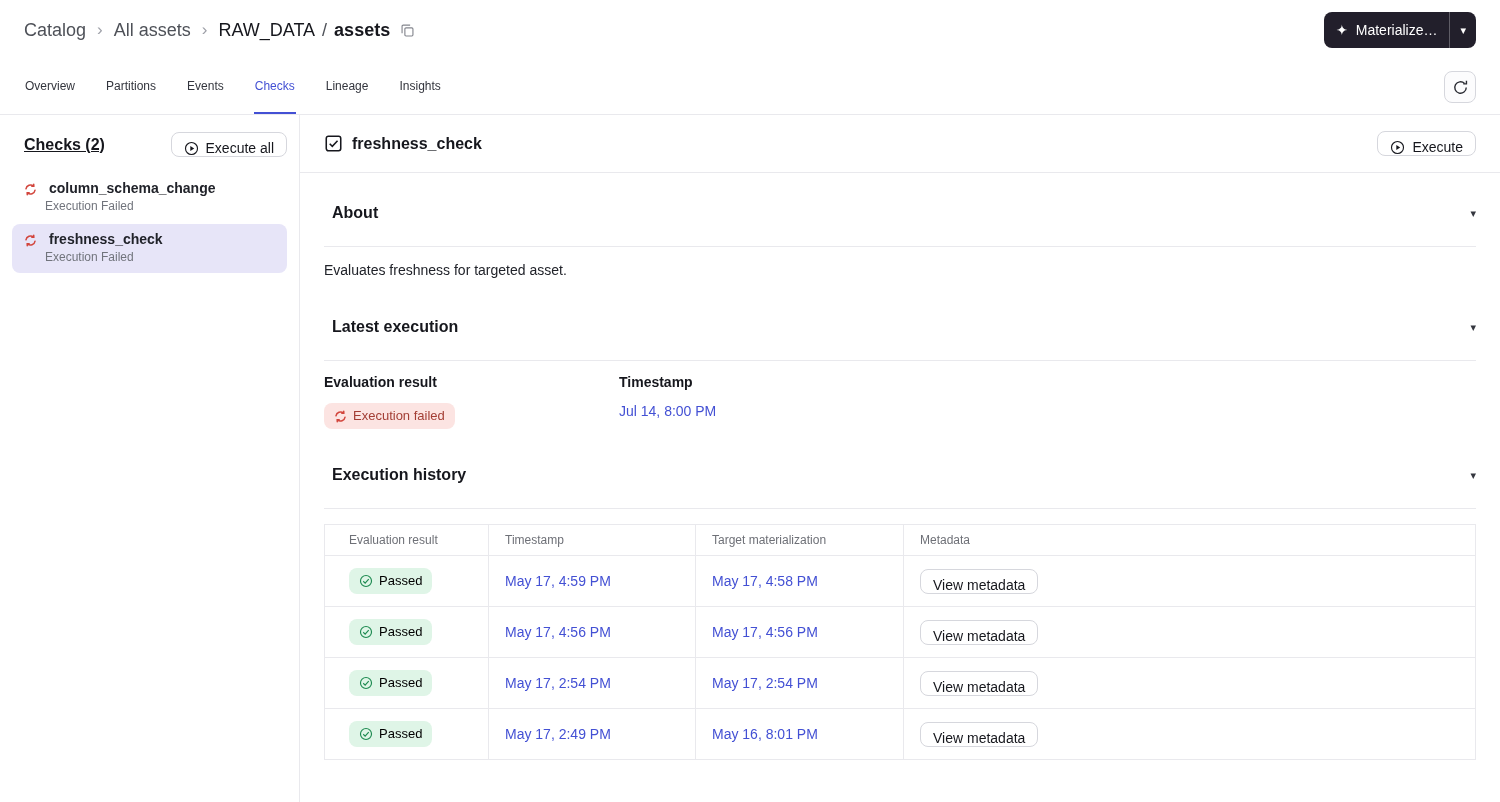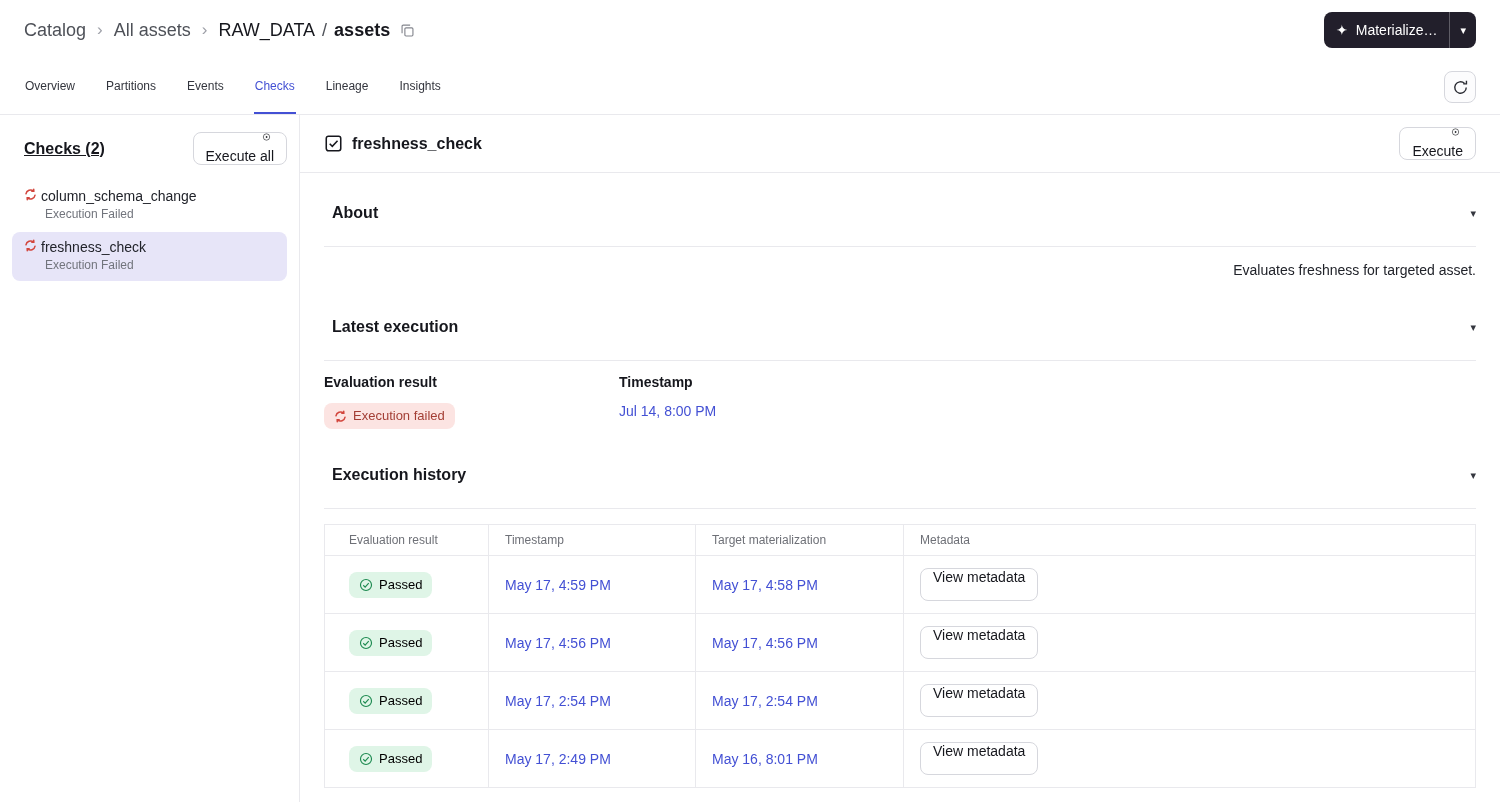--- a/index.html
+++ b/index.html
@@ -57,52 +57,52 @@
   }
 
   
   .content { display: flex; height: 687px; }
 
   
   .sidebar { width: 300px; min-width: 300px; border-right: 1px solid #E9E9ED; padding: 17px 12px 0; }
   .sidebar-head { display: flex; justify-content: space-between; align-items: center; padding-left: 12px; margin-bottom: 16px; }
   .sidebar-head h2 { font-size: 16px; font-weight: 700; margin: 0; text-decoration: underline; }
   .btn {
-    display: inline-flex; align-items: flex-end; gap: 7px; height: 33px; padding: 0 12px;
+    display: inline-flex; align-items: flex-end; gap: 7px; height: 25px; padding: 0 12px;
     border: 1px solid #D6D7DD; border-radius: 8px; background: #fff;
-    font-size: 14px; color: #16171D; cursor: pointer; white-space: nowrap; flex-direction: column;
+    font-size: 14px; color: #16171D; cursor: pointer; white-space: nowrap;
   }
   .filter-wrap { position: relative; margin-bottom: 11px; }
   .filter-wrap svg { position: absolute; left: 10px; top: 10px; }
   .filter-wrap input {
     width: 100%; height: 34px; border: 1px solid #D6D7DD; border-radius: 8px;
     padding: 0 10px 0 32px; font-size: 14px; color: #21232A; outline: none; background: #fff;
   }
   input::placeholder { color: #9EA0A8; }
   .check-item { padding: 7px 12px 9px; border-radius: 8px; margin-bottom: 2px; cursor: pointer; }
   .check-item.selected { background: #E7E5F8; }
-  .check-name-row { display: flex; align-items: flex-start; gap: 4px; font-size: 14px; color: #21232A; }
+  .check-name-row { display: flex; align-items: flex-end; gap: 12px; font-size: 14px; color: #21232A; font-weight: bold; }
   .check-status { font-size: 12px; color: #71747C; margin-left: 21px; margin-top: 3px; }
 
   
   .main { flex: 1; overflow: hidden; }
   .main-head {
     display: flex; align-items: center; justify-content: space-between;
     padding: 0 24px; height: 58px; border-bottom: 1px solid #E9E9ED;
   }
   .main-title { display: flex; align-items: center; gap: 9px; }
   .main-title h1 { font-size: 16px; font-weight: 700; margin: 0; }
   .sections { padding: 0 24px; }
   .section-head {
     display: flex; align-items: center; justify-content: space-between;
     padding: 21px 0 14px; border-bottom: 1px solid #E9E9ED; cursor: pointer;
   }
   .section-head h3 { font-size: 16px; font-weight: 700; margin: 8px; line-height: 22px; }
   .chev { font-size: 11px; color: #34363E; user-select: none; }
-  .about-body { font-size: 14px; margin: 15px 0 8px; color: #21232A; line-height: 17px; text-align: right; }
+  .about-body { font-size: 14px; margin: 15px 0 8px; color: #21232A; line-height: 17px; }
 
   .latest-grid { display: flex; padding: 13px 0 6px; }
   .latest-col { width: 295px; }
   .field-label { font-weight: 700; font-size: 14px; margin-bottom: 12px; line-height: 17px; }
   .badge {
     display: inline-flex; align-items: center; gap: 6px;
     border-radius: 8px; padding: 4px 10px; font-size: 13px; line-height: 18px;
   }
   .badge.failed { background: #FCE4E2; color: #A33E35; }
   .badge.passed { background: #DFF5E7; color: #000000; }

